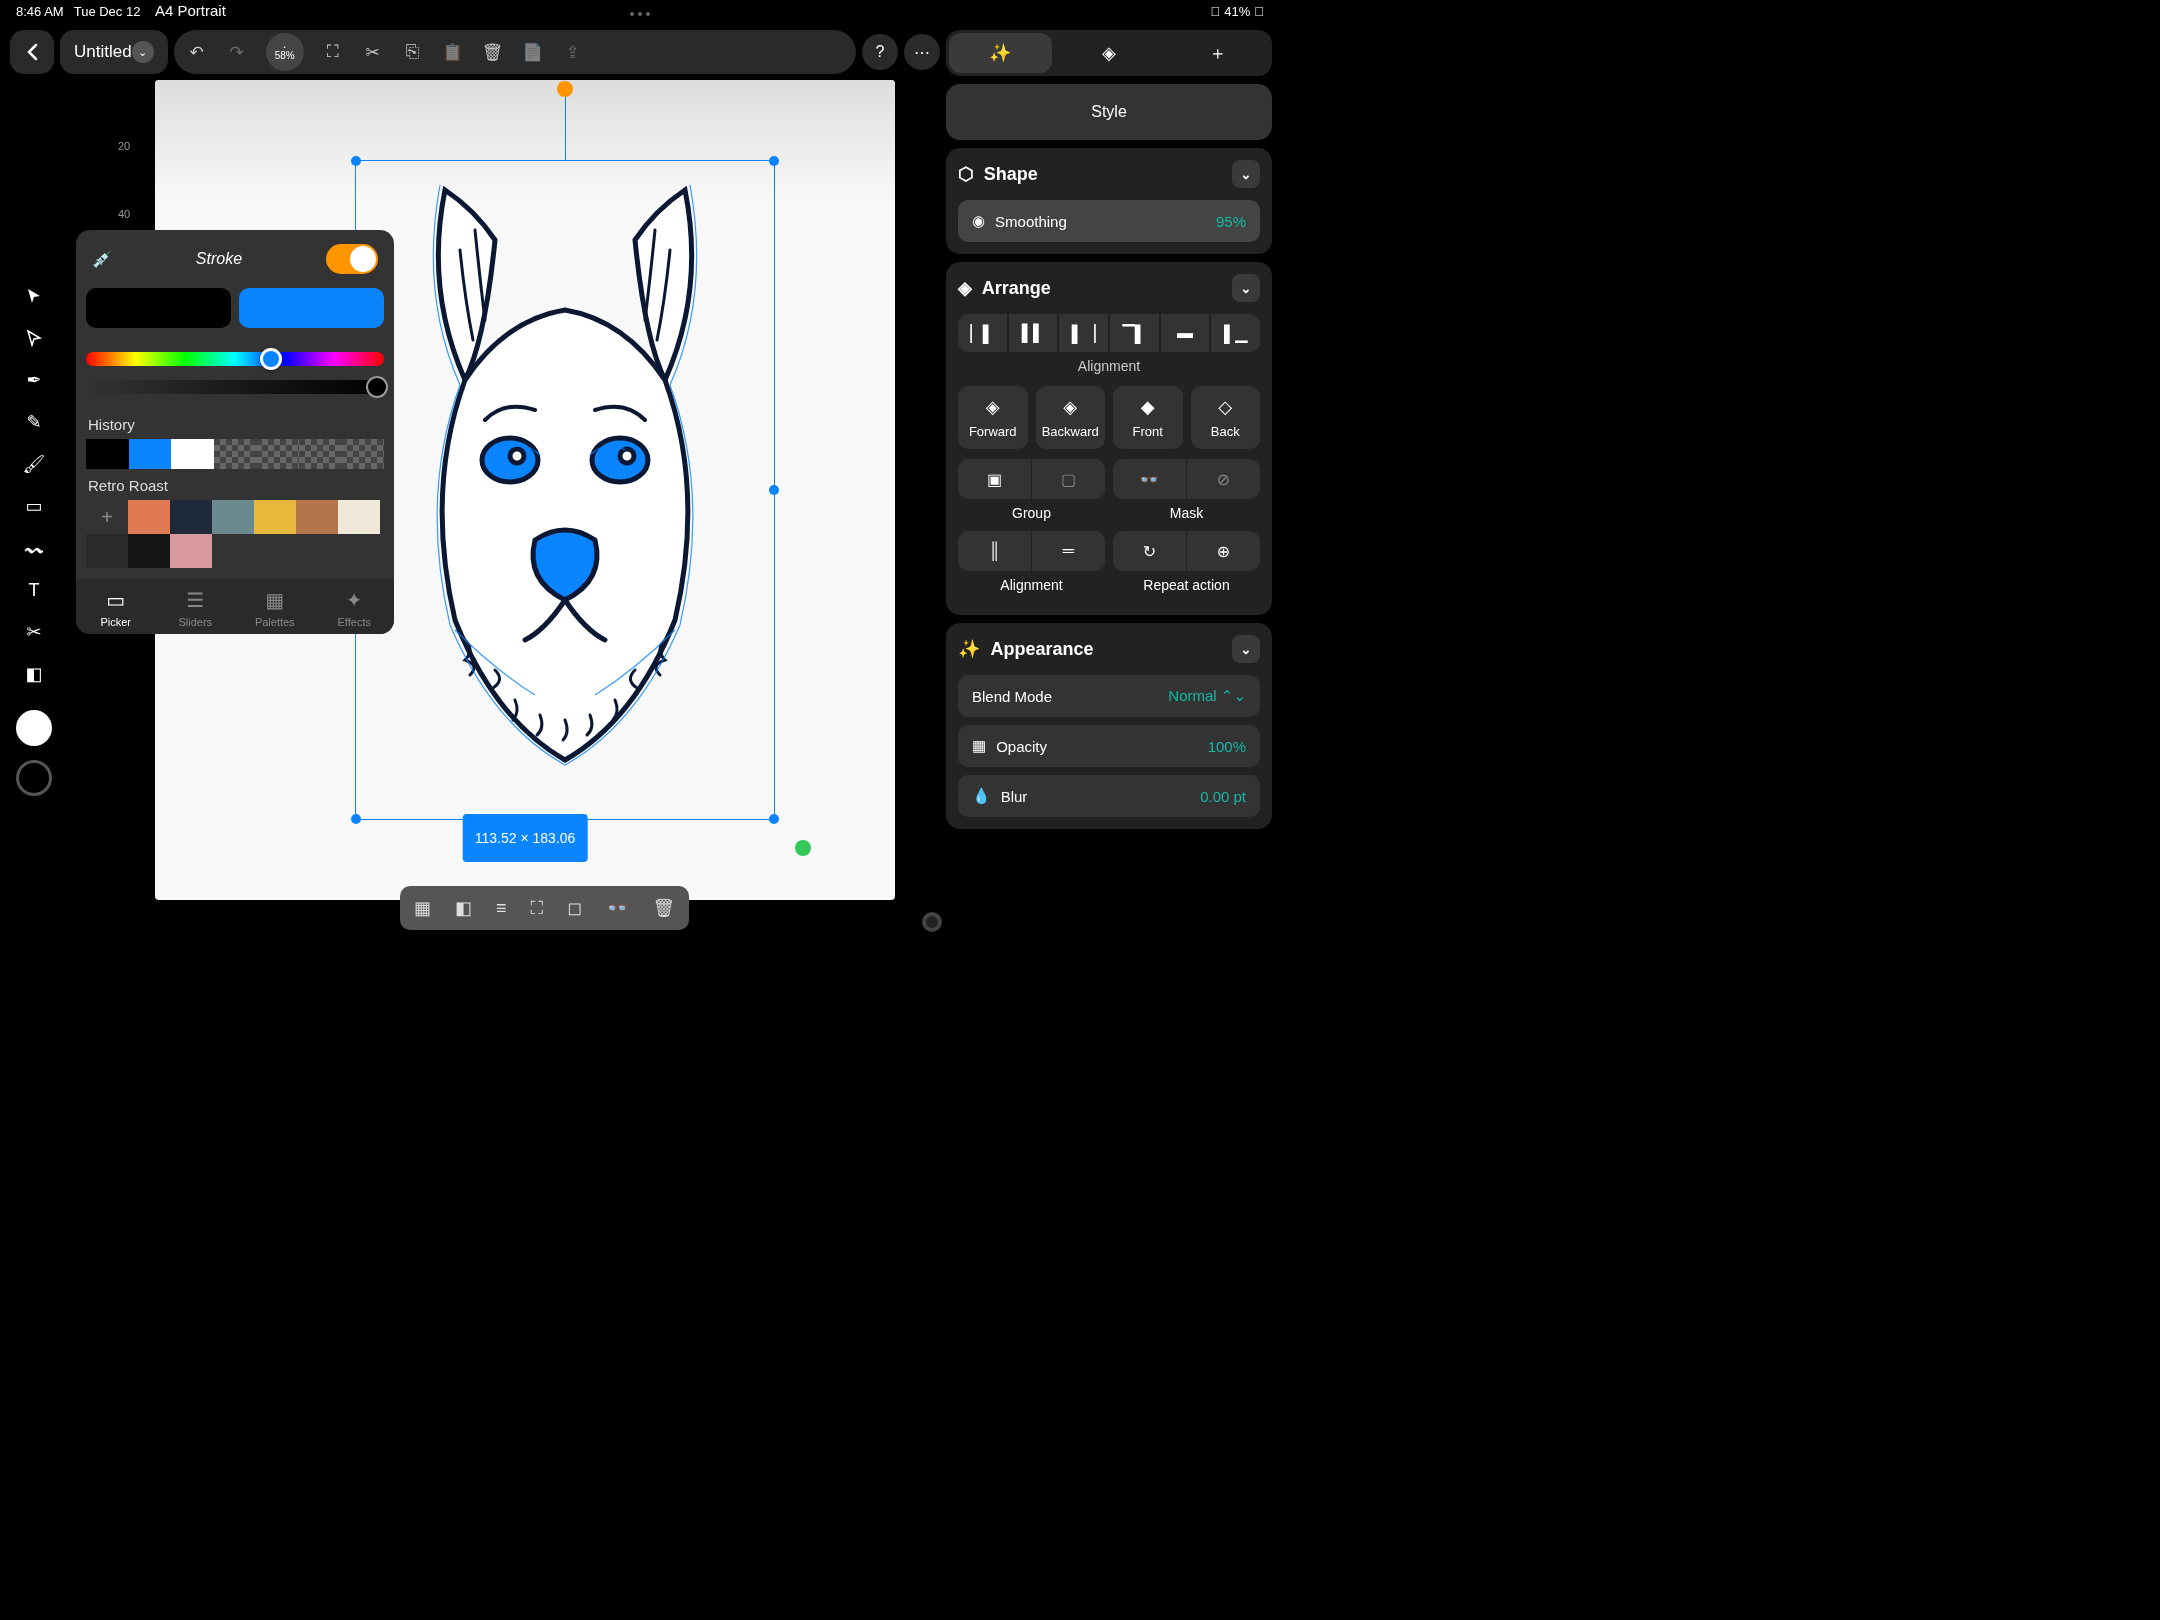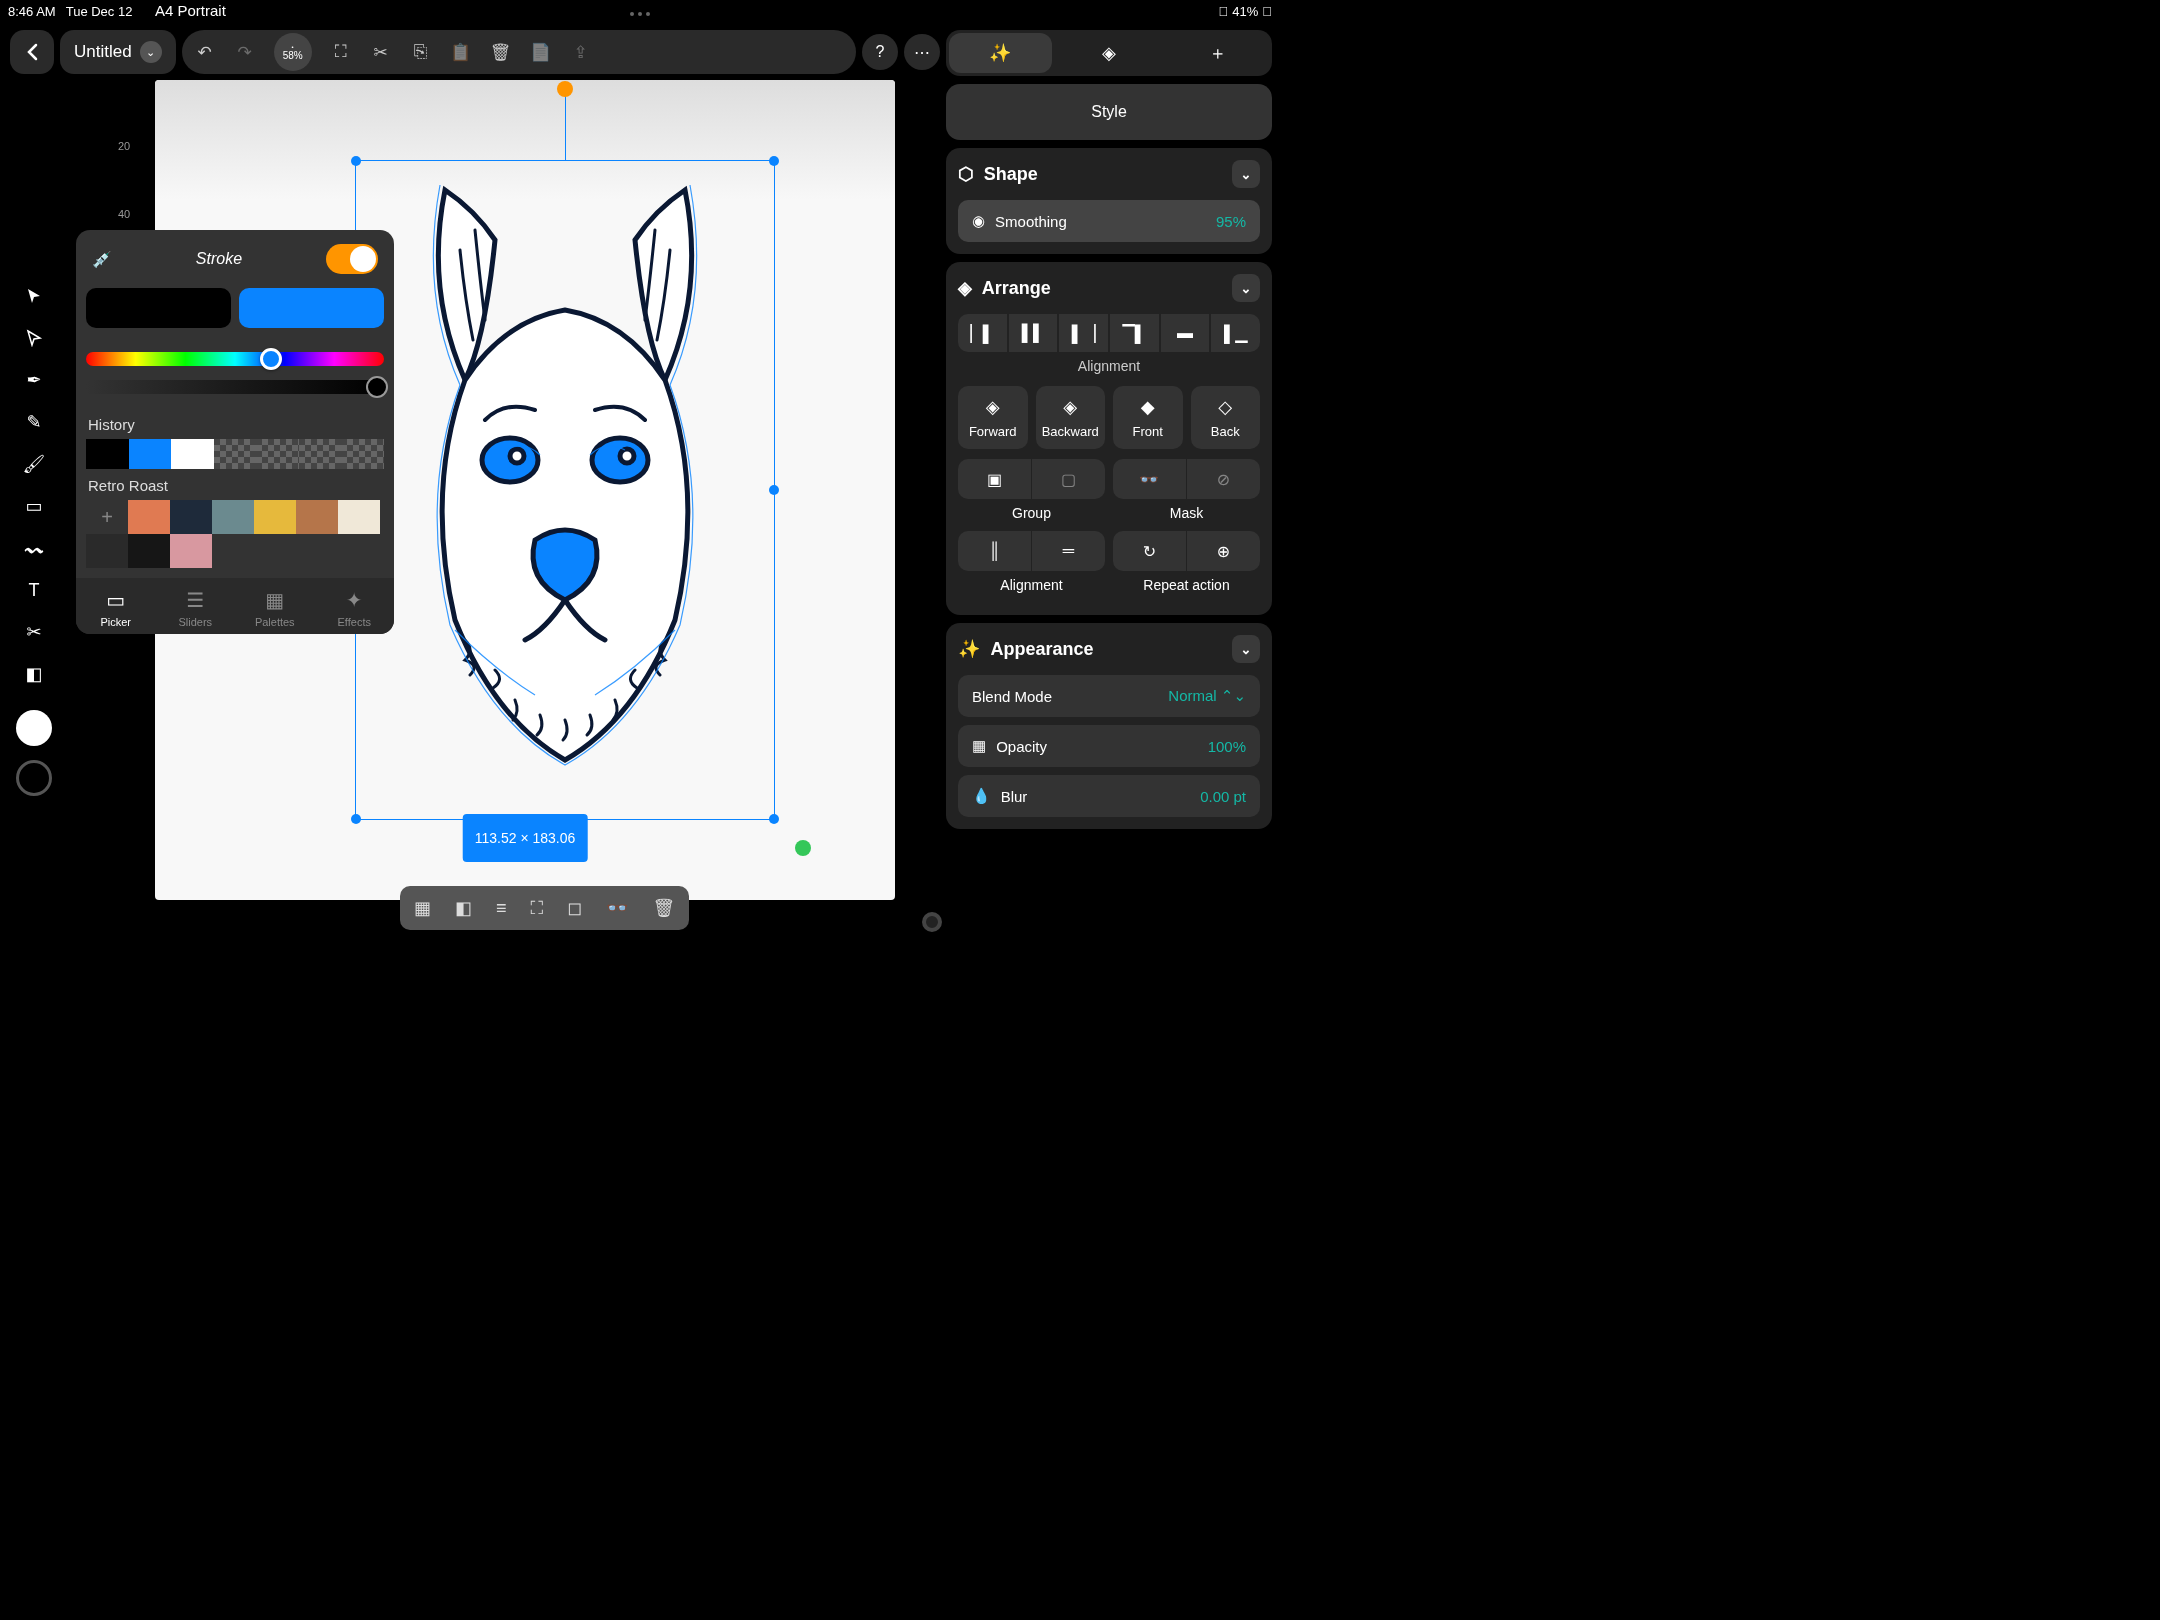--- a/index.html
+++ b/index.html
@@ -1,27 +1,27 @@
 <!DOCTYPE html>
 <html><head>
 <meta charset="utf-8">
 <style>
 * { margin: 0; padding: 0; box-sizing: border-box; font-family: -apple-system, BlinkMacSystemFont, sans-serif; user-select: none; }
 body { width: 1280px; height: 960px; background: #000; color: #fff; overflow: hidden; position: relative; }
 
 
-.status-bar { position: absolute; top: 0; left: 0; right: 0; height: 22px; display: flex; align-items: center; padding: 0 8px; font-size: 13px; z-index: 100; }
+.status-bar { position: absolute; top: 0; left: 0; right: 0; height: 22px; display: flex; align-items: center; padding: 0 16px; font-size: 13px; z-index: 100; }
 .status-left { display: flex; gap: 10px; }
 .status-right { margin-left: auto; display: flex; align-items: center; gap: 4px; }
 .doc-type { position: absolute; left: 155px; font-size: 15px; top: 2px; }
 
 
 .top-bar { position: absolute; top: 28px; left: 10px; right: 340px; height: 48px; display: flex; align-items: center; gap: 6px; z-index: 50; }
 .back-btn { width: 44px; height: 44px; background: #2a2a2a; border-radius: 14px; display: flex; align-items: center; justify-content: center; font-size: 20px; }
-.title-pill { background: #2a2a2a; border-radius: 14px; height: 44px; display: flex; align-items: center; padding: 0 14px; gap: 8px; font-size: 17px; }
+.title-pill { background: #2a2a2a; border-radius: 14px; height: 44px; display: flex; align-items: center; padding: 0 14px; font-size: 17px; }
 .title-chevron { width: 22px; height: 22px; background: #555; border-radius: 50%; display: flex; align-items: center; justify-content: center; font-size: 11px; }
 .toolbar-main { background: #2a2a2a; border-radius: 22px; height: 44px; display: flex; align-items: center; padding: 0 12px; gap: 18px; flex: 1; }
 .tb-icon { width: 22px; height: 22px; display: flex; align-items: center; justify-content: center; font-size: 17px; color: #ccc; }
 .tb-icon.dim { opacity: 0.4; }
 .zoom-badge { width: 38px; height: 38px; border-radius: 50%; background: #444; display: flex; flex-direction: column; align-items: center; justify-content: center; font-size: 10px; }
 .help-btn, .more-btn { width: 36px; height: 36px; border-radius: 50%; background: #2a2a2a; display: flex; align-items: center; justify-content: center; }
 .ruler-num { position: absolute; color: #999; font-size: 11px; }
 
 
 .left-toolbar { position: absolute; left: 12px; top: 280px; width: 44px; display: flex; flex-direction: column; gap: 10px; align-items: center; z-index: 30; }

